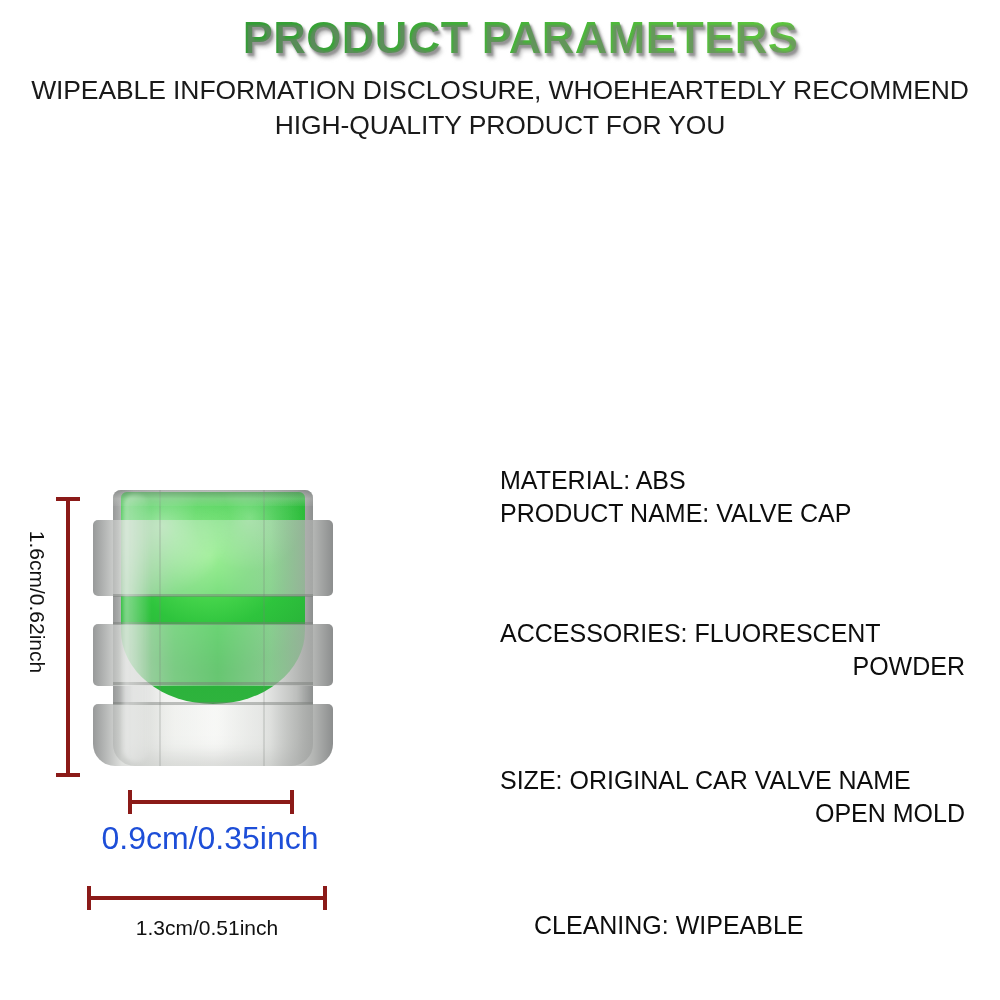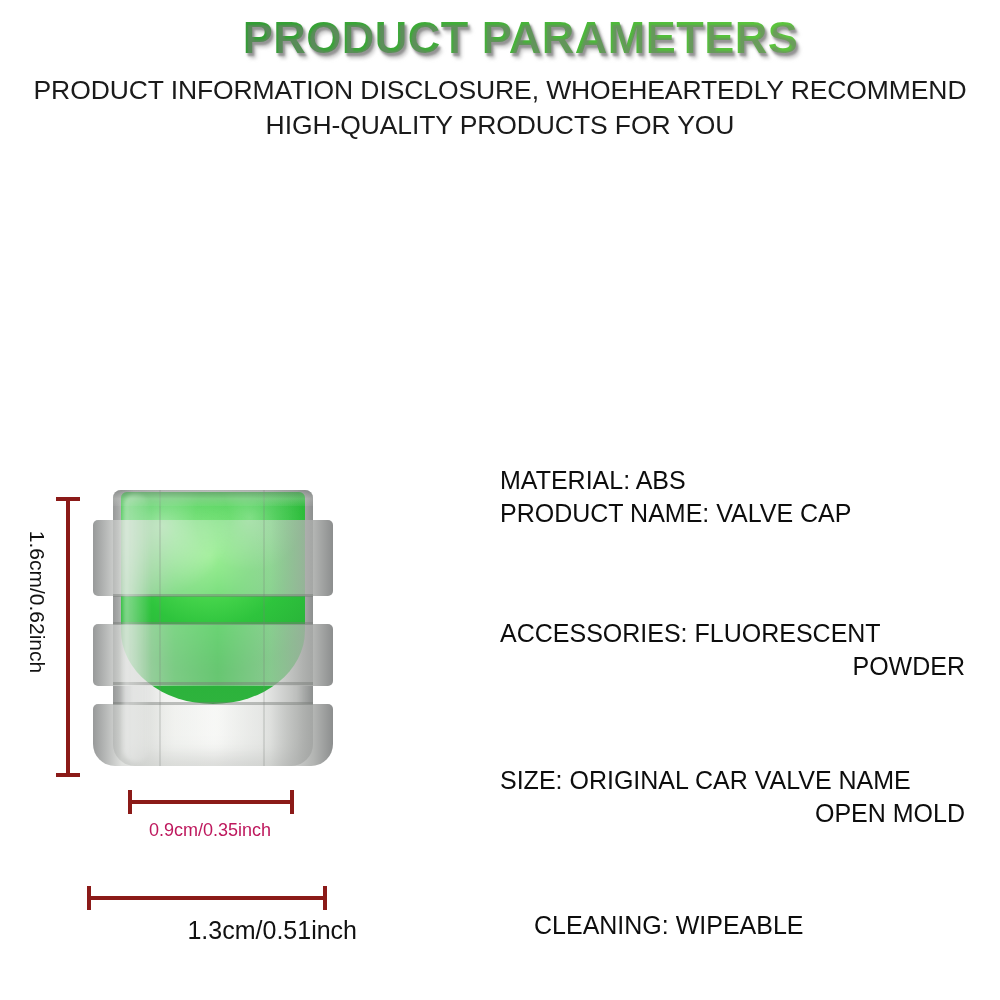--- a/index.html
+++ b/index.html
@@ -225,36 +225,36 @@
   
   #dim-h1-line { left: 128px; top: 345px; width: 166px; height: 4px; }
   #dim-h1-cap-l { left: 128px; top: 335px; width: 4px; height: 24px; }
   #dim-h1-cap-r { left: 290px; top: 335px; width: 4px; height: 24px; }
   #dim-h1-label {
     position: absolute;
     left: 60px;
     top: 365px;
     width: 300px;
     text-align: center;
-    font-size: 18px;
-    color: #be185d;
+    font-size: 32px;
+    color: #1d4ed8;
     white-space: nowrap;
   }
 
   
   #dim-h2-line { left: 87px; top: 441px; width: 240px; height: 4px; }
   #dim-h2-cap-l { left: 87px; top: 431px; width: 4px; height: 24px; }
   #dim-h2-cap-r { left: 323px; top: 431px; width: 4px; height: 24px; }
   #dim-h2-label {
     position: absolute;
     left: 57px;
     top: 461px;
     width: 300px;
-    text-align: right;
-    font-size: 25px;
+    text-align: center;
+    font-size: 21px;
     color: #111111;
     white-space: nowrap;
   }
 
   
   #spec-list {
     position: absolute;
     left: 500px;
     top: 395px;
     width: 500px;
@@ -276,22 +276,22 @@
   .sp-4 { margin-top: 80px; margin-left: 34px; }
 </style>
 </head>
 <body>
 
 <div id="page">
 
   <div id="header">
     <div id="title">PRODUCT PARAMETERS</div>
     <div id="subtitle">
-      <div>PRODUCT INFORMATION DISCLOSURE, WHOEHEARTEDLY RECOMMEND</div>
-      <div>HIGH-QUALITY PRODUCTS FOR YOU</div>
+      <div>WIPEABLE INFORMATION DISCLOSURE, WHOEHEARTEDLY RECOMMEND</div>
+      <div>HIGH-QUALITY PRODUCT FOR YOU</div>
     </div>
   </div>
 
   <div id="product-figure">
 
     <div id="valve-cap">
       <div class="cap-body"></div>
       <div class="cap-core"></div>
       <div class="flange flange-1"></div>
       <div class="flange flange-2"></div>

